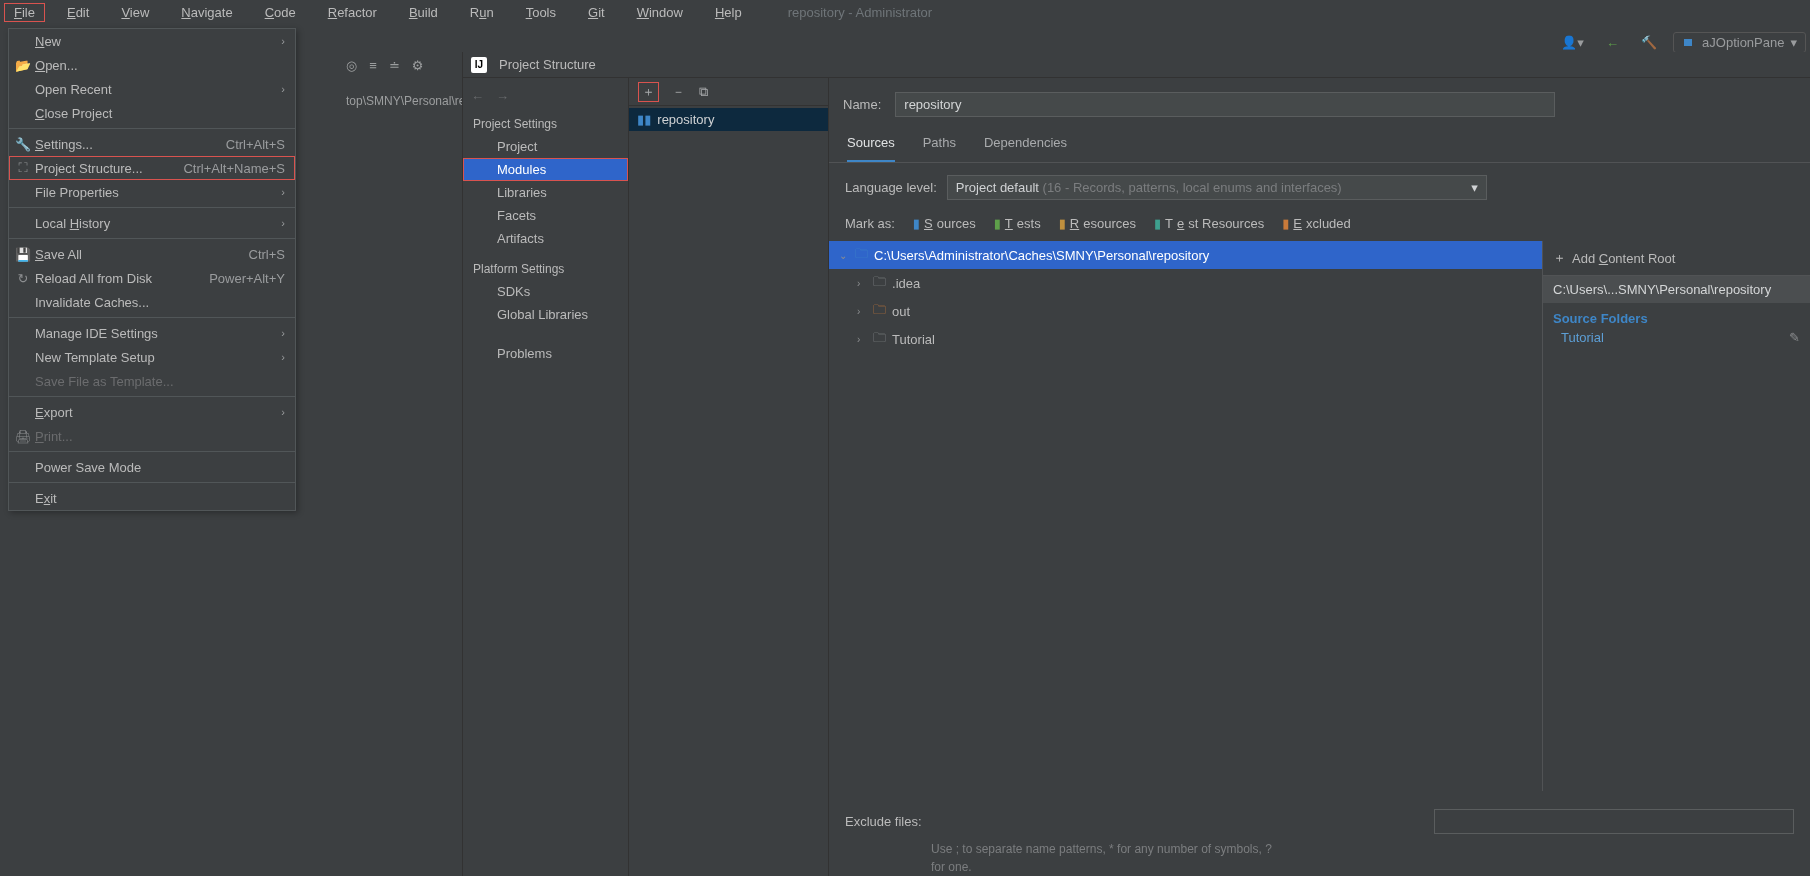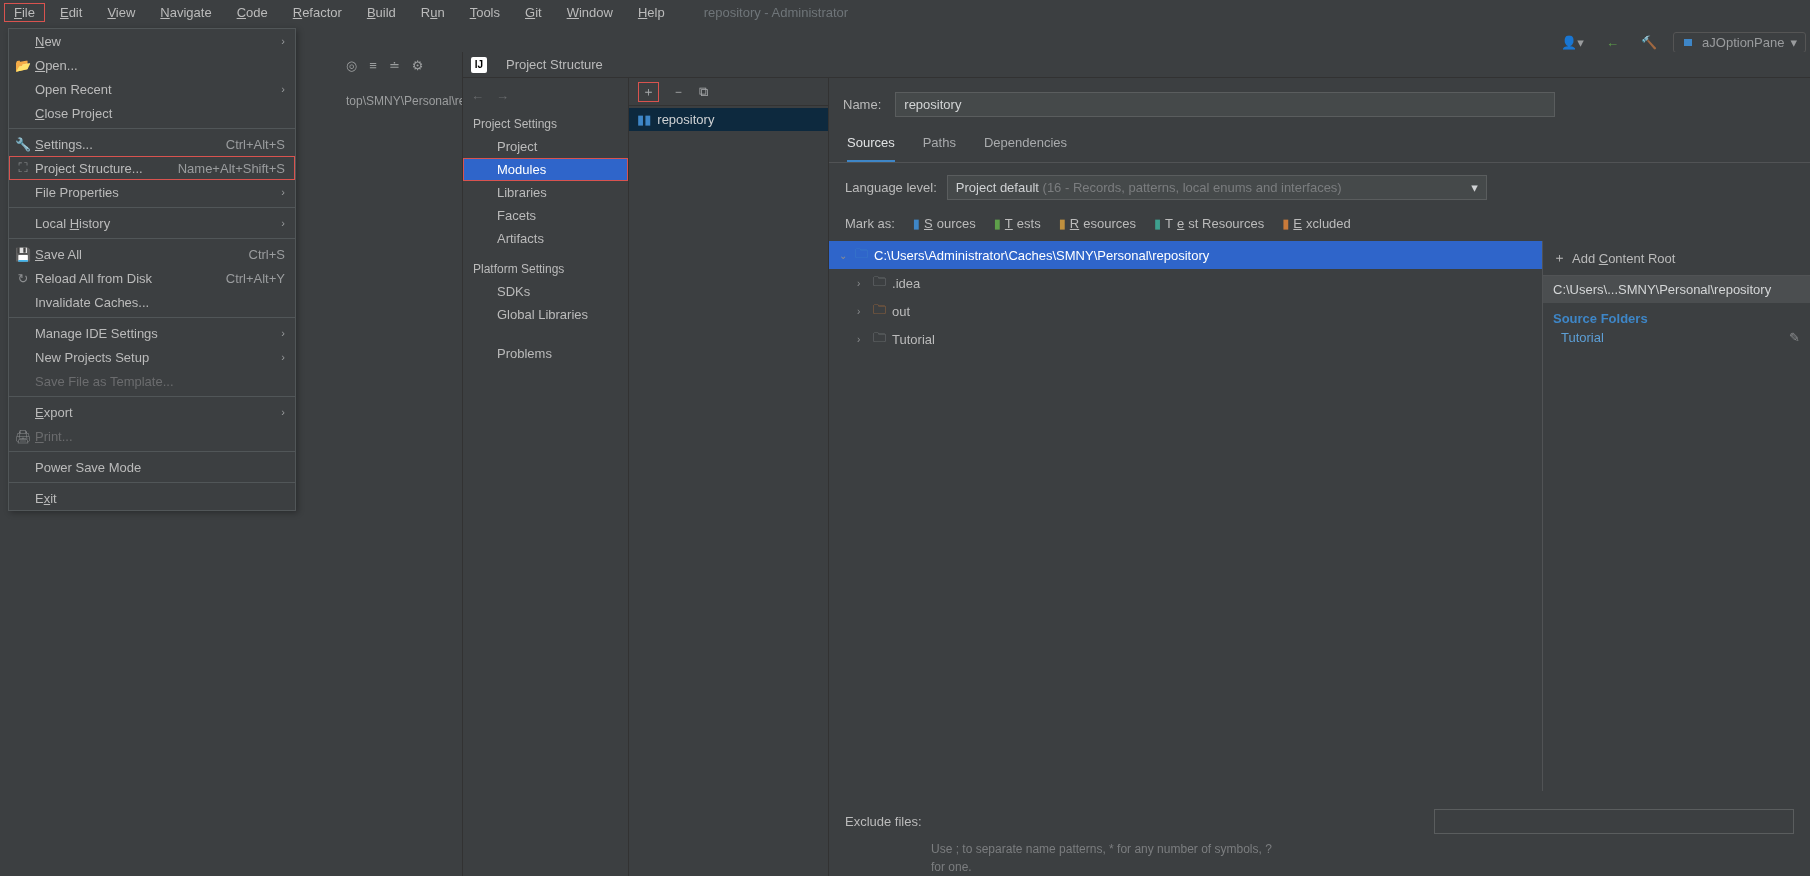--- a/index.html
+++ b/index.html
@@ -1,20 +1,20 @@
 <!DOCTYPE html>
 <html><head>
 <meta charset="utf-8">
 <style>
 * { margin:0; padding:0; box-sizing:border-box; font-family:"Segoe UI",Arial,sans-serif; font-size:13px; }
 body { background:#3c3f41; color:#bbbbbb; width:1810px; height:876px; overflow:hidden; position:relative; }
 .u { text-decoration:underline; }
 
 
-.menubar { height:24px; display:flex; align-items:center; padding:0 4px; background:#3c3f41; gap:5px;text-align:right; }
+.menubar { height:24px; display:flex; align-items:center; padding:0 4px; background:#3c3f41; gap:12px;text-align:right; }
 .menubar .mi { padding:2px 10px; cursor:default; }
 .menubar .title { margin-left:24px; color:#6f7579; }
 .red-box { outline:1px solid #d9534f; outline-offset:-1px; }
 
 
 .dropdown { position:absolute; left:8px; top:28px; width:288px; background:#3c3f41; border:1px solid #515658; z-index:20; box-shadow:2px 2px 6px rgba(0,0,0,.3); }
 .dd-item { display:flex; align-items:center; height:24px; padding:0 10px 0 6px; position:relative; }
 .dd-item.disabled { color:#6b6c6e; }
 .dd-icon { width:16px; display:inline-flex; justify-content:center; margin-right:4px; color:#8c8e90; }
 .dd-label { flex:1; }
@@ -27,21 +27,21 @@
 .topstrip .btn { padding:2px 6px; display:flex; align-items:center; gap:4px; }
 .runcfg { border:1px solid #555; background:#3c3f41; padding:2px 8px; display:flex; align-items:center; gap:6px; border-radius:3px; }
 .runcfg svg { flex:none; }
 
 
 .crumb { position:absolute; left:298px; top:94px; color:#9c9e9f; font-size:12px;margin-left:48px; }
 .tbicons { position:absolute; left:346px; top:58px; display:flex; gap:12px; color:#9c9e9f; }
 
 
 .dialog { position:absolute; left:462px; top:52px; right:0; bottom:0; background:#3c3f41; border-left:1px solid #323232; }
-.dlg-title { height:26px; display:flex; align-items:center; gap:19px; padding:0 8px; border-bottom:1px solid #323232; }
+.dlg-title { height:26px; display:flex; align-items:center; gap:12px; padding:0 8px; border-bottom:1px solid #323232; }
 .dlg-title .ij { width:16px; height:16px; background:#fff; color:#000; font-size:10px; font-weight:bold; display:flex; align-items:center; justify-content:center; border-radius:2px; }
 .dlg-body { display:flex; height:calc(100% - 26px); }
 
 
 .catlist { width:166px; border-right:1px solid #323232; padding:6px 0; position:relative; }
 .catlist .hdr-nav { display:flex; gap:12px; padding:4px 8px 10px; color:#6a6c6e; }
 .cathead { padding:4px 10px; color:#bbbbbb; font-size:12px; }
 .catitem { padding:4px 10px 4px 34px; cursor:default; }
 .catitem.sel { background:#2f65ca; color:#fff; }
 .catitem.red { outline:1px solid #d9534f; outline-offset:-1px; }
@@ -140,21 +140,21 @@
     </div>
     <div class="dd-sep"></div>
     <div class="dd-item">
       <span class="dd-icon">🔧</span>
       <span class="dd-label"><span class="u">S</span>ettings...</span>
       <span class="dd-short">Ctrl+Alt+S</span>
     </div>
     <div class="dd-item red-box">
       <span class="dd-icon">⛶</span>
       <span class="dd-label">Project Structure...</span>
-      <span class="dd-short">Name+Alt+Shift+S</span>
+      <span class="dd-short">Ctrl+Alt+Name+S</span>
     </div>
     <div class="dd-item">
       <span class="dd-icon"></span>
       <span class="dd-label">File Properties</span>
       <span class="dd-arrow">›</span>
     </div>
     <div class="dd-sep"></div>
     <div class="dd-item">
       <span class="dd-icon"></span>
       <span class="dd-label">Local <span class="u">H</span>istory</span>
@@ -162,35 +162,35 @@
     </div>
     <div class="dd-sep"></div>
     <div class="dd-item">
       <span class="dd-icon">💾</span>
       <span class="dd-label"><span class="u">S</span>ave All</span>
       <span class="dd-short">Ctrl+S</span>
     </div>
     <div class="dd-item">
       <span class="dd-icon">↻</span>
       <span class="dd-label">Reload All from Disk</span>
-      <span class="dd-short">Ctrl+Alt+Y</span>
+      <span class="dd-short">Power+Alt+Y</span>
     </div>
     <div class="dd-item">
       <span class="dd-icon"></span>
       <span class="dd-label">Invalidate Caches...</span>
     </div>
     <div class="dd-sep"></div>
     <div class="dd-item">
       <span class="dd-icon"></span>
       <span class="dd-label">Manage IDE Settings</span>
       <span class="dd-arrow">›</span>
     </div>
     <div class="dd-item">
       <span class="dd-icon"></span>
-      <span class="dd-label">New Projects Setup</span>
+      <span class="dd-label">New Template Setup</span>
       <span class="dd-arrow">›</span>
     </div>
     <div class="dd-item disabled">
       <span class="dd-icon"></span>
       <span class="dd-label">Save File as Template...</span>
     </div>
     <div class="dd-sep"></div>
     <div class="dd-item">
       <span class="dd-icon"></span>
       <span class="dd-label"><span class="u">E</span>xport</span>

